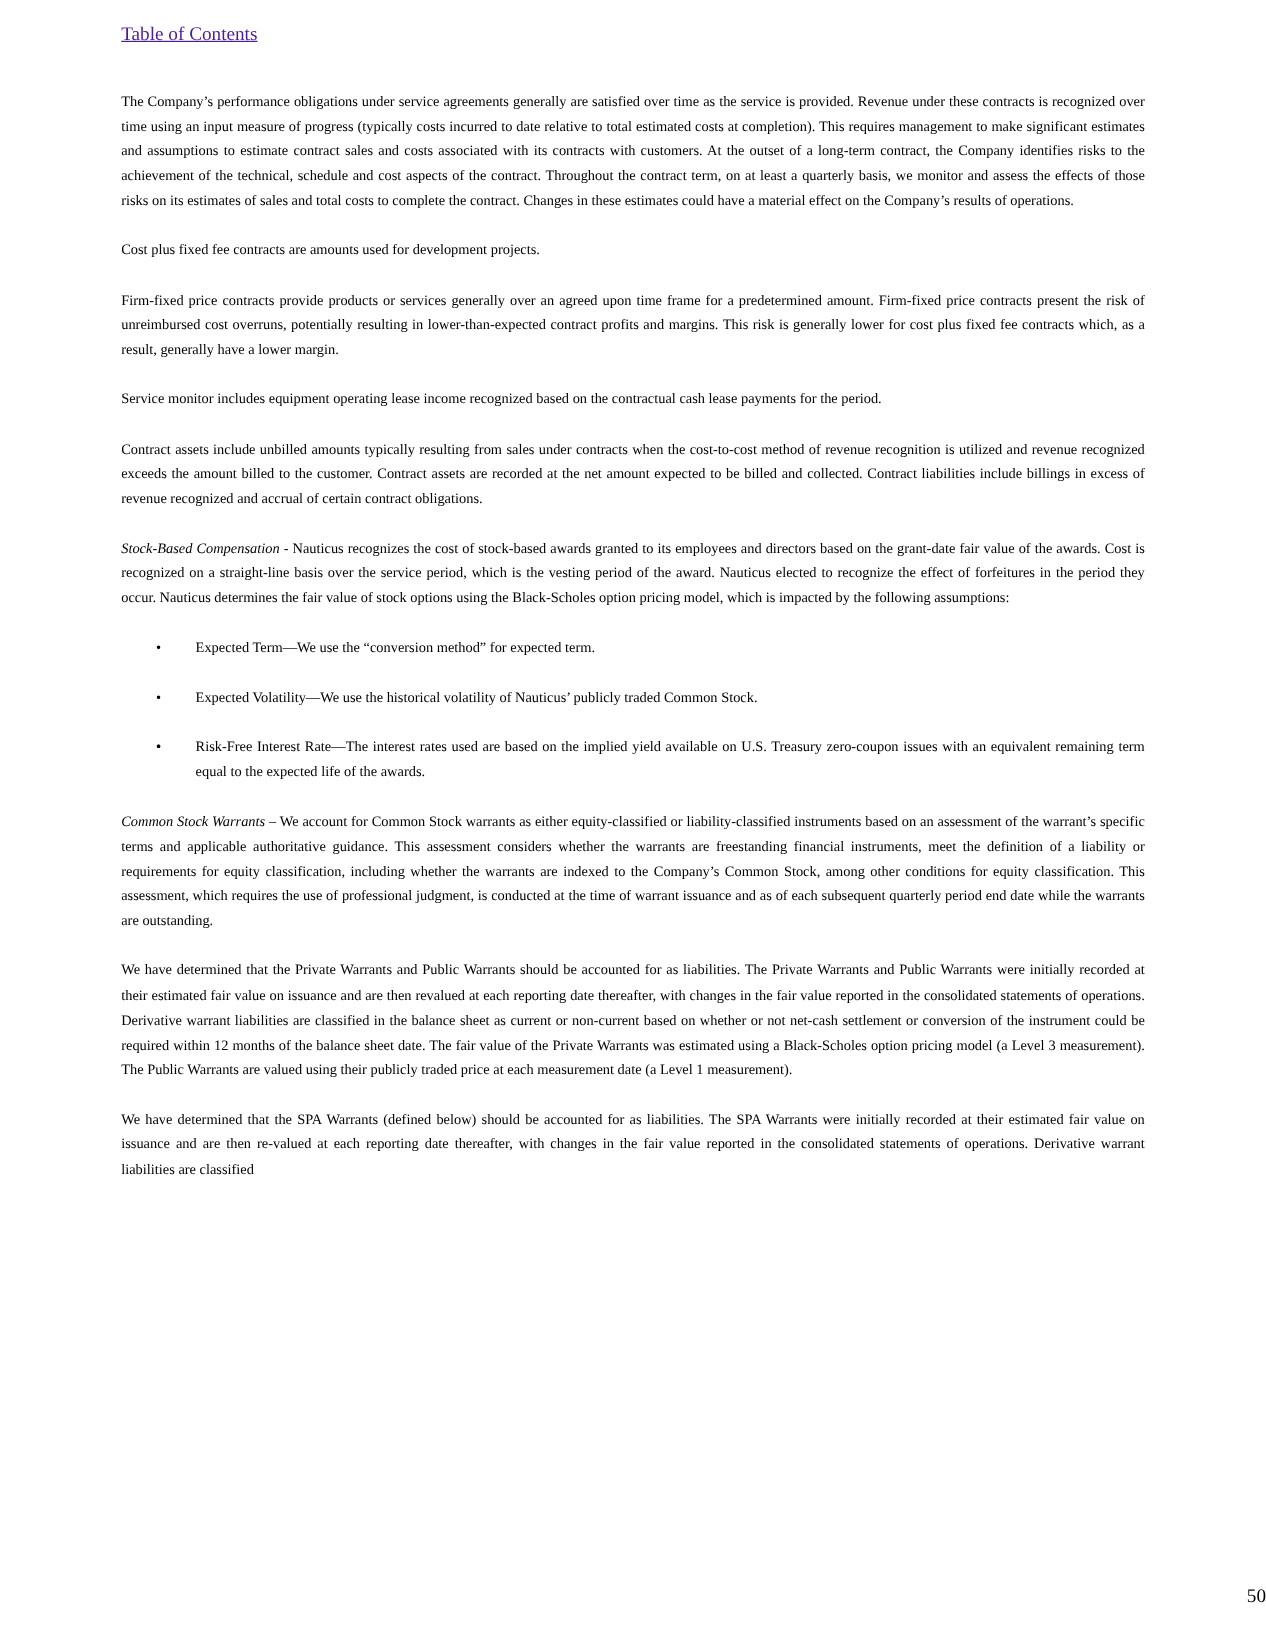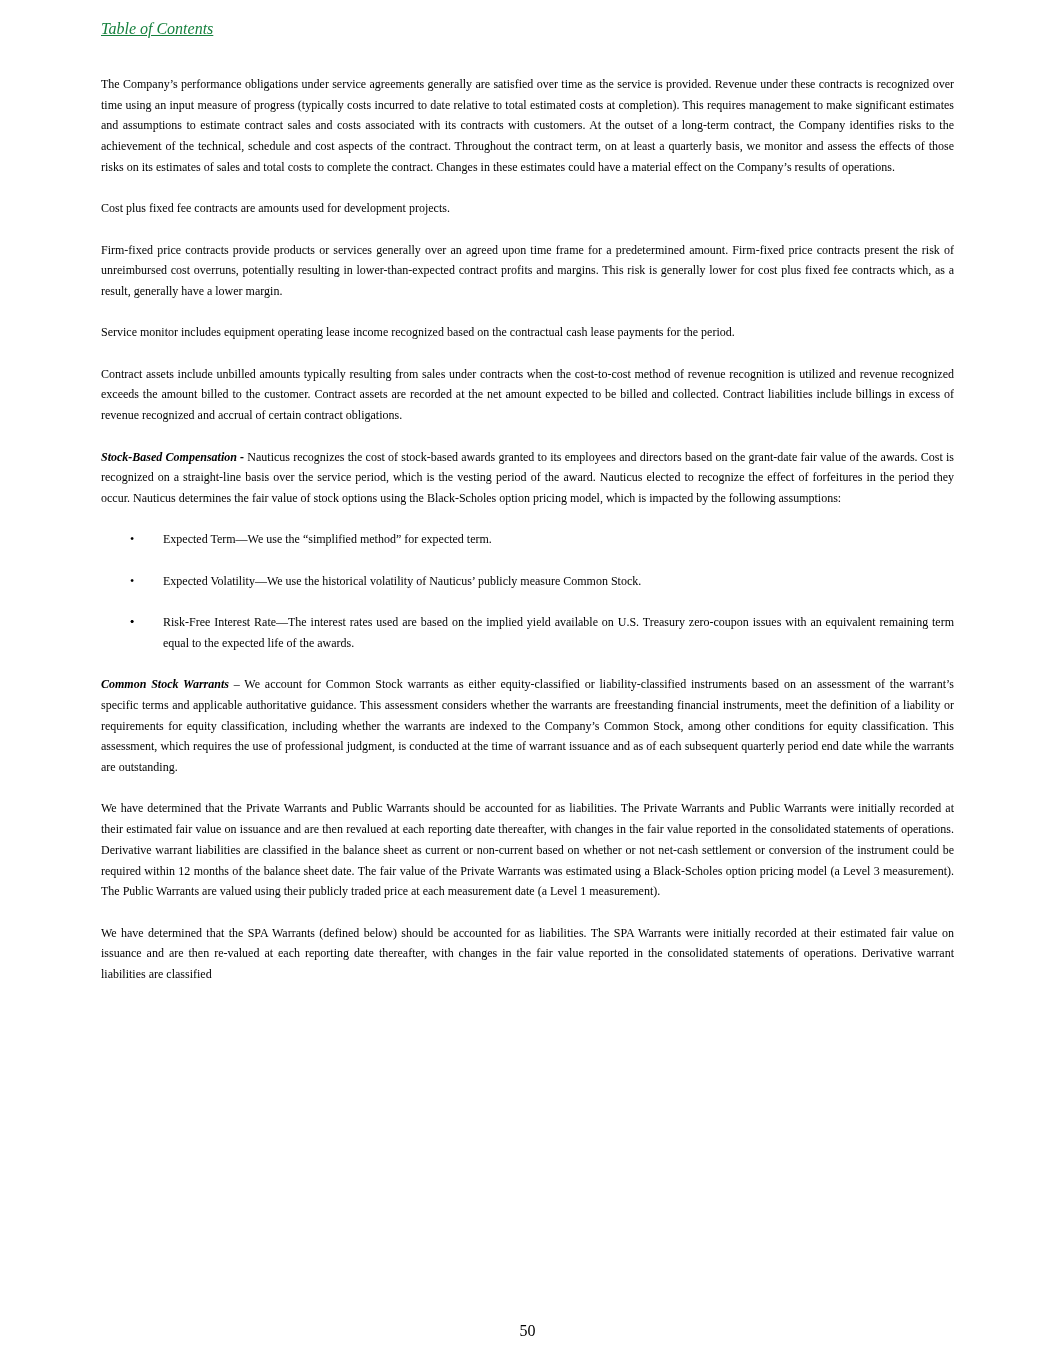--- a/index.html
+++ b/index.html
@@ -4,53 +4,53 @@
 <style>
   html, body { margin: 0; padding: 0; background: #ffffff; }
   body {
     width: 1055px; height: 1365px; position: relative; overflow: hidden;
     font-family: "Liberation Serif", "DejaVu Serif", serif;
     color: #000000;
   }
   .toc-link {
     position: absolute; left: 101px; top: 19px;
     font-size: 16px; line-height: 20px;
-    color: #15803d; text-decoration: underline; font-style: italic;
+    color: #4c1d95; text-decoration: underline;
   }
   .content {
     position: absolute; left: 101px; top: 74px; width: 853px;
     font-size: 12px; line-height: 20.7px;
   }
   p { margin: 0 0 20.7px 0; text-align: justify; }
   .bullets { margin: 0 0 20.7px 0; padding: 0; list-style: none; }
   .bullets li { position: relative; padding-left: 62px; margin-bottom: 20.7px; text-align: justify; }
   .bullets li:last-child { margin-bottom: 0; }
   .bullet-mark { position: absolute; left: 29px; top: 0; }
-  .lead { font-weight: bold; font-style: italic; margin-top: 36px; }
+  .lead { font-weight: normal; font-style: italic; margin-top: 36px; }
   .page-number {
     position: absolute; left: 0; width: 1055px; top: 1322px;
-    text-align: center; font-size: 16px;
+    text-align: right; font-size: 16px;
   }
 </style>
 </head>
 <body>
 
 <a class="toc-link" href="#">Table of Contents</a>
 
 <div class="content">
   <p>The Company’s performance obligations under service agreements generally are satisfied over time as the service is provided. Revenue under these contracts is recognized over time using an input measure of progress (typically costs incurred to date relative to total estimated costs at completion). This requires management to make significant estimates and assumptions to estimate contract sales and costs associated with its contracts with customers. At the outset of a long-term contract, the Company identifies risks to the achievement of the technical, schedule and cost aspects of the contract. Throughout the contract term, on at least a quarterly basis, we monitor and assess the effects of those risks on its estimates of sales and total costs to complete the contract. Changes in these estimates could have a material effect on the Company’s results of operations.</p>
   <p>Cost plus fixed fee contracts are amounts used for development projects.</p>
   <p>Firm-fixed price contracts provide products or services generally over an agreed upon time frame for a predetermined amount. Firm-fixed price contracts present the risk of unreimbursed cost overruns, potentially resulting in lower-than-expected contract profits and margins. This risk is generally lower for cost plus fixed fee contracts which, as a result, generally have a lower margin.</p>
   <p>Service monitor includes equipment operating lease income recognized based on the contractual cash lease payments for the period.</p>
   <p>Contract assets include unbilled amounts typically resulting from sales under contracts when the cost-to-cost method of revenue recognition is utilized and revenue recognized exceeds the amount billed to the customer. Contract assets are recorded at the net amount expected to be billed and collected. Contract liabilities include billings in excess of revenue recognized and accrual of certain contract obligations.</p>
   <p><span class="lead">Stock-Based Compensation -</span><span> Nauticus recognizes the cost of stock-based awards granted to its employees and directors based on the grant-date fair value of the awards. Cost is recognized on a straight-line basis over the service period, which is the vesting period of the award. Nauticus elected to recognize the effect of forfeitures in the period they occur. Nauticus determines the fair value of stock options using the Black-Scholes option pricing model, which is impacted by the following assumptions:</span></p>
 
   <ul class="bullets">
-    <li><span class="bullet-mark">•</span><span>Expected Term—We use the “simplified method” for expected term.</span></li>
-    <li><span class="bullet-mark">•</span><span>Expected Volatility—We use the historical volatility of Nauticus’ publicly measure Common Stock.</span></li>
+    <li><span class="bullet-mark">•</span><span>Expected Term—We use the “conversion method” for expected term.</span></li>
+    <li><span class="bullet-mark">•</span><span>Expected Volatility—We use the historical volatility of Nauticus’ publicly traded Common Stock.</span></li>
     <li><span class="bullet-mark">•</span></li>
     <li><span class="bullet-mark">•</span><span>Risk-Free Interest Rate—The interest rates used are based on the implied yield available on U.S. Treasury zero-coupon issues with an equivalent remaining term equal to the expected life of the awards.</span></li>
   </ul>
 
   <p><span class="lead">Common Stock Warrants</span><span> – We account for Common Stock warrants as either equity-classified or liability-classified instruments based on an assessment of the warrant’s specific terms and applicable authoritative guidance. This assessment considers whether the warrants are freestanding financial instruments, meet the definition of a liability or requirements for equity classification, including whether the warrants are indexed to the Company’s Common Stock, among other conditions for equity classification. This assessment, which requires the use of professional judgment, is conducted at the time of warrant issuance and as of each subsequent quarterly period end date while the warrants are outstanding.</span></p>
   <p>We have determined that the Private Warrants and Public Warrants should be accounted for as liabilities. The Private Warrants and Public Warrants were initially recorded at their estimated fair value on issuance and are then revalued at each reporting date thereafter, with changes in the fair value reported in the consolidated statements of operations. Derivative warrant liabilities are classified in the balance sheet as current or non-current based on whether or not net-cash settlement or conversion of the instrument could be required within 12 months of the balance sheet date. The fair value of the Private Warrants was estimated using a Black-Scholes option pricing model (a Level 3 measurement). The Public Warrants are valued using their publicly traded price at each measurement date (a Level 1 measurement).</p>
   <p>We have determined that the SPA Warrants (defined below) should be accounted for as liabilities. The SPA Warrants were initially recorded at their estimated fair value on issuance and are then re-valued at each reporting date thereafter, with changes in the fair value reported in the consolidated statements of operations. Derivative warrant liabilities are classified</p>
 </div>
 
 <div class="page-number">50</div>

